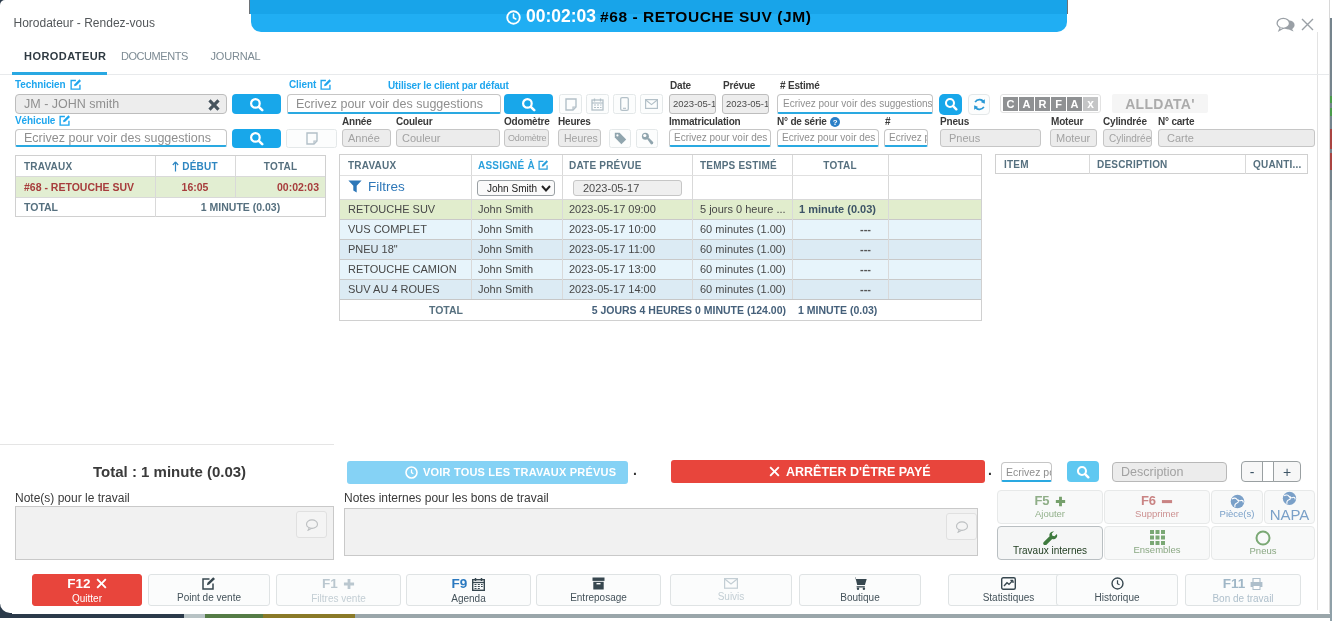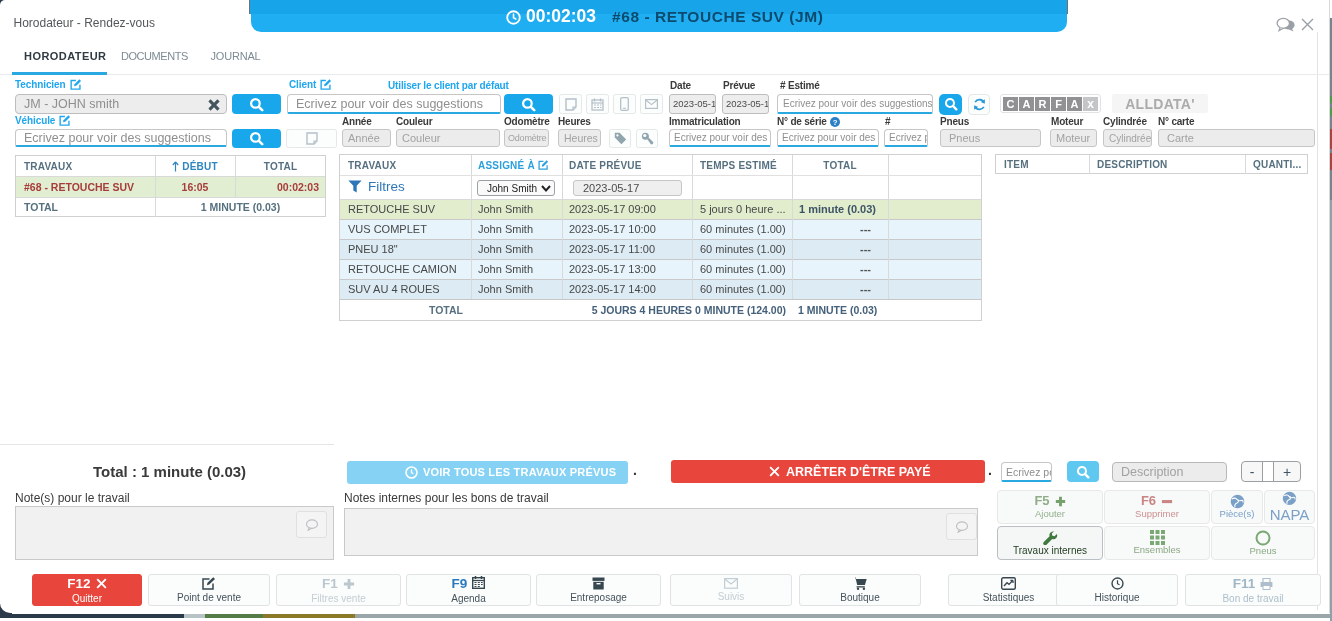--- a/index.html
+++ b/index.html
@@ -45,21 +45,21 @@
   <div class="ab" style="left:13.5px;top:15.5px;font-size:12px;color:#53575a">Horodateur - Rendez-vous</div>
 
   <div class="ab" style="left:251px;top:0;width:816px;height:32px;background:#20aef3;border-radius:0 0 10px 10px"></div>
   <div class="ab" style="left:248.5px;top:0;width:819px;height:14px;background:#18a4e9;border-left:1.5px solid #6e7276;border-right:1.5px solid #6e7276"></div>
   <div class="ab" style="left:506px;top:8.5px;display:flex;align-items:flex-start">
     <svg width="15" height="15" viewBox="0 0 16 16" style="margin-top:1px">
           <circle cx="8" cy="8" r="6.7" fill="none" stroke="#fff" stroke-width="2"></circle>
           <path d="M8 4.4V8.3L10.4 9.6" fill="none" stroke="#fff" stroke-width="1.7" stroke-linecap="round"></path>
         </svg>
     <span style="font-size:17.5px;font-weight:bold;color:#fff;margin-left:5px;line-height:15px">00:02:03</span>
-    <span style="font-size:15.5px;font-weight:bold;color:#0c4a6e;margin-left:16px;letter-spacing:.55px;line-height:16px">#68 - RETOUCHE SUV (JM)</span>
+    <span style="font-size:15.5px;font-weight:bold;color:#000000;margin-left:4px;letter-spacing:.55px;line-height:16px">#68 - RETOUCHE SUV (JM)</span>
   </div>
 
   <svg class="ab" style="left:1276px;top:17px" width="20" height="16" viewBox="0 0 20 16">
         <ellipse cx="13" cy="8" rx="5.6" ry="4.6" fill="#9aa0a6"></ellipse>
         <path d="M15.8 11.4 L17.6 14.6 L12.8 12.5 Z" fill="#9aa0a6"></path>
         <ellipse cx="7.3" cy="6.3" rx="6.2" ry="5" fill="#fff" stroke="#9aa0a6" stroke-width="1.3"></ellipse>
         <path d="M4.2 10.6 L3 13.6 L7.2 11.2" fill="#fff" stroke="#9aa0a6" stroke-width="1.2"></path>
       </svg>
   <svg class="ab" style="left:1301px;top:18px" width="13" height="13" viewBox="0 0 13 13">
         <path d="M1 1 L12 12 M12 1 L1 12" stroke="#9aa0a6" stroke-width="1.4"></path>
@@ -447,21 +447,21 @@
   <div class="ab bbtn" style="left:276px;top:574px;width:125px;height:32px">
     <div style="display:flex;align-items:center">
           <span style="font-size:13.5px;font-weight:bold;color:#bac7cf">F1</span>
           <svg width="12" height="12" viewBox="0 0 13 13" style="margin-left:5px">
             <path d="M5 1h3v4h4v3H8v4H5V8H1V5h4z" fill="#bac7cf"></path>
           </svg>
         </div>
     <div class="l2" style="color:#c3ced4">Filtres vente</div>
   </div>
   <div class="ab bbtn" style="left:406px;top:574px;width:125px;height:32px">
-    <div style="display:flex;align-items:flex-start">
+    <div style="display:flex;align-items:flex-end">
           <span style="font-size:13.5px;font-weight:bold;color:#2a79c0">F9</span>
           <svg width="13" height="13" viewBox="0 0 13 13" style="margin-left:5px">
             <rect x="0.7" y="1.7" width="11.6" height="10.6" fill="none" stroke="#37474f" stroke-width="1.4"></rect>
             <path d="M0.7 4.5h11.6" stroke="#37474f" stroke-width="1.3"></path>
             <path d="M3.5 0v3M9.5 0v3" stroke="#37474f" stroke-width="1.5"></path>
             <path d="M2.5 6.5h2M5.8 6.5h2M9 6.5h1.7M2.5 8.5h2M5.8 8.5h2M9 8.5h1.7M2.5 10.5h2M5.8 10.5h2" stroke="#37474f" stroke-width="1.2"></path>
           </svg>
         </div>
     <div class="l2">Agenda</div>
   </div>
@@ -497,21 +497,21 @@
         </svg>
     <div class="l2">Statistiques</div>
   </div>
   <div class="ab bbtn" style="left:1056px;top:574px;width:122px;height:32px">
     <svg width="13" height="13" viewBox="0 0 14 14">
           <circle cx="7" cy="7" r="5.9" fill="none" stroke="#37474f" stroke-width="1.5"></circle>
           <path d="M7 3.6V7.2L9.2 8.4" fill="none" stroke="#37474f" stroke-width="1.3"></path>
         </svg>
     <div class="l2">Historique</div>
   </div>
-  <div class="ab bbtn" style="left:1185px;top:574px;width:136px;height:32px">
+  <div class="ab bbtn" style="left:1185px;top:574px;width:116px;height:32px">
     <div style="display:flex;align-items:center">
           <span style="font-size:13.5px;font-weight:bold;color:#9fb6c6">F11</span>
           <svg width="13" height="12" viewBox="0 0 13 12" style="margin-left:5px">
             <path d="M3 4V0.5h7V4" fill="none" stroke="#aebfcb" stroke-width="1.2"></path>
             <rect x="0.6" y="4" width="11.8" height="5" fill="#aebfcb"></rect>
             <rect x="3" y="7.5" width="7" height="4" fill="#fff" stroke="#aebfcb" stroke-width="1"></rect>
           </svg>
         </div>
     <div class="l2" style="color:#aebfcb">Bon de travail</div>
   </div>

